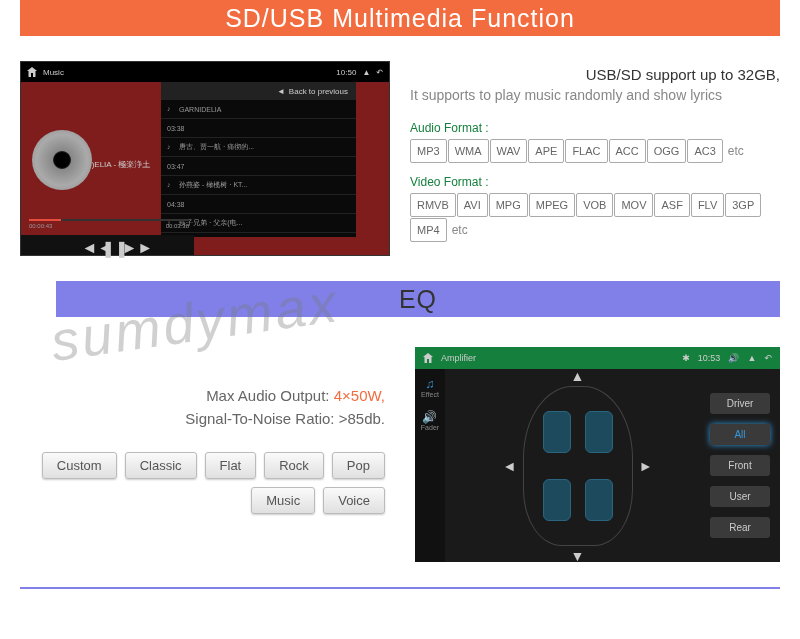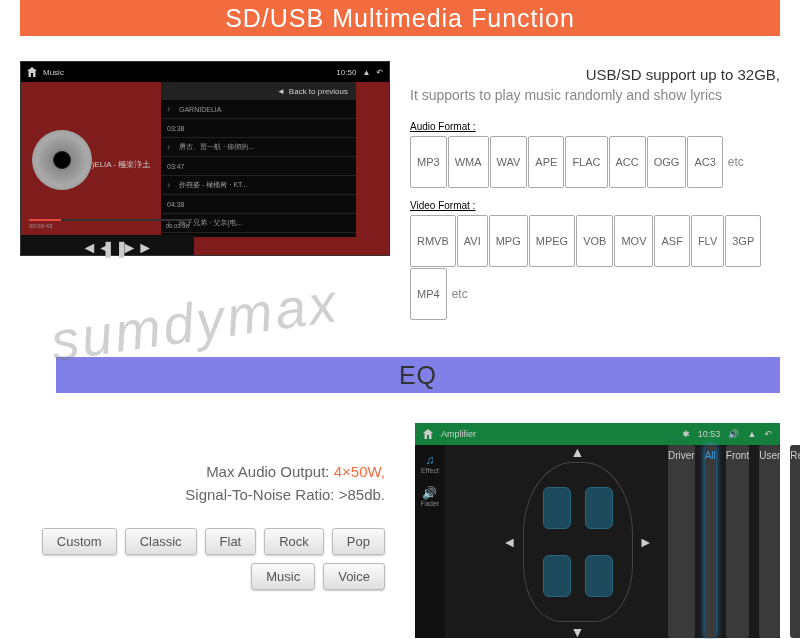--- a/index.html
+++ b/index.html
@@ -27,23 +27,23 @@
   .player-controls { height: 20px; background: #111; position: absolute; bottom: 0; left: 0; right: 195px; display: flex; align-items: center; justify-content: center; gap: 8px; }
   .ctrl-btn { width: 12px; height: 12px; color: #ccc; }
   .progress { position: absolute; bottom: 22px; left: 8px; right: 200px; height: 14px; display: flex; flex-direction: column; }
   .progress-bar { height: 2px; background: #333; position: relative; }
   .progress-fill { position: absolute; left: 0; width: 20%; height: 100%; background: #E74C3C; }
   .progress-labels { display: flex; justify-content: space-between; font-size: 6px; color: #999; margin-top: 2px; }
   .custom-lbl { position: absolute; bottom: 4px; left: 8px; font-size: 6px; color: #999; }
   .text-right { flex: 1; padding-top: 5px; }
   .headline { font-size: 15px; color: #333; text-align: right; margin-bottom: 4px; }
   .subline { font-size: 14px; color: #888; text-align: left; margin-bottom: 18px; }
-  .fmt-label { color: #000000; font-size: 10px; margin-bottom: 4px; text-decoration: underline; }
+  .fmt-label { color: #15803d; font-size: 12px; margin-bottom: 4px; }
   .fmt-row { display: flex; flex-wrap: wrap; gap: 1px; align-items: center; margin-bottom: 12px; }
-  .fmt-chip { border: 1px solid #aaa; padding: 19px 6px; font-size: 11px; color: #666; border-radius: 2px; }
+  .fmt-chip { border: 1px solid #aaa; padding: 5px 6px; font-size: 11px; color: #666; border-radius: 2px; }
   .fmt-etc { font-size: 12px; color: #888; margin-left: 4px; }
   .watermark { position: absolute; left: 50px; top: 290px; font-size: 55px; color: rgba(120,120,120,0.35); transform: rotate(-8deg); font-style: italic; font-weight: 300; letter-spacing: 3px; pointer-events: none; }
   .section2 { display: flex; padding: 30px 0 10px; gap: 20px; }
   .eq-left { flex: 1; text-align: right; padding-right: 10px; padding-top: 40px; }
   .eq-line { font-size: 15px; color: #666; margin-bottom: 6px; }
   .eq-line .hl { color: #F26C3F; }
   .eq-buttons { margin-top: 25px; display: flex; flex-wrap: wrap; gap: 8px; justify-content: flex-end; }
   .eq-btn { background: linear-gradient(#fafafa,#e0e0e0); border: 1px solid #bbb; border-radius: 3px; padding: 5px 14px; font-size: 13px; color: #555; box-shadow: 0 1px 2px rgba(0,0,0,.2); }
   .amp-box { width: 365px; height: 215px; background: #1a1a1a; position: relative; }
   .amp-top { height: 22px; background: #15803d; display: flex; align-items: center; padding: 0 8px; font-size: 9px; color: #ccc; justify-content: space-between; }
@@ -57,21 +57,21 @@
   .seat { position: absolute; width: 28px; height: 42px; background: #1e4a5e; border-radius: 6px; border: 1px solid #2a6580; }
   .seat.tl { top: 25px; left: 20px; }
   .seat.tr { top: 25px; right: 20px; }
   .seat.bl { bottom: 25px; left: 20px; }
   .seat.br { bottom: 25px; right: 20px; }
   .arrow { position: absolute; color: #ccc; font-size: 14px; }
   .arrow.left { left: -20px; top: 50%; transform: translateY(-50%); }
   .arrow.right { right: -20px; top: 50%; transform: translateY(-50%); }
   .arrow.up { top: -18px; left: 50%; transform: translateX(-50%); }
   .arrow.down { bottom: -18px; left: 50%; transform: translateX(-50%); }
-  .amp-btns { width: 70px; display: flex; flex-direction: row; gap: 10px; justify-content: center; padding-right: 10px; }
+  .amp-btns { width: 70px; display: flex; flex-direction: column; gap: 10px; justify-content: center; padding-right: 10px; }
   .amp-btn { background: #3a3a3a; border-radius: 3px; padding: 5px 0; font-size: 10px; color: #ccc; text-align: center; }
   .amp-btn.active { box-shadow: 0 0 6px #3498db; color: #3498db; }
   .thin-divider { height: 2px; background: #8080E8; margin-top: 15px; }
 </style>
 </head>
 <body>
 
 <div class="container">
 
   <div class="section-header orange-bg">

